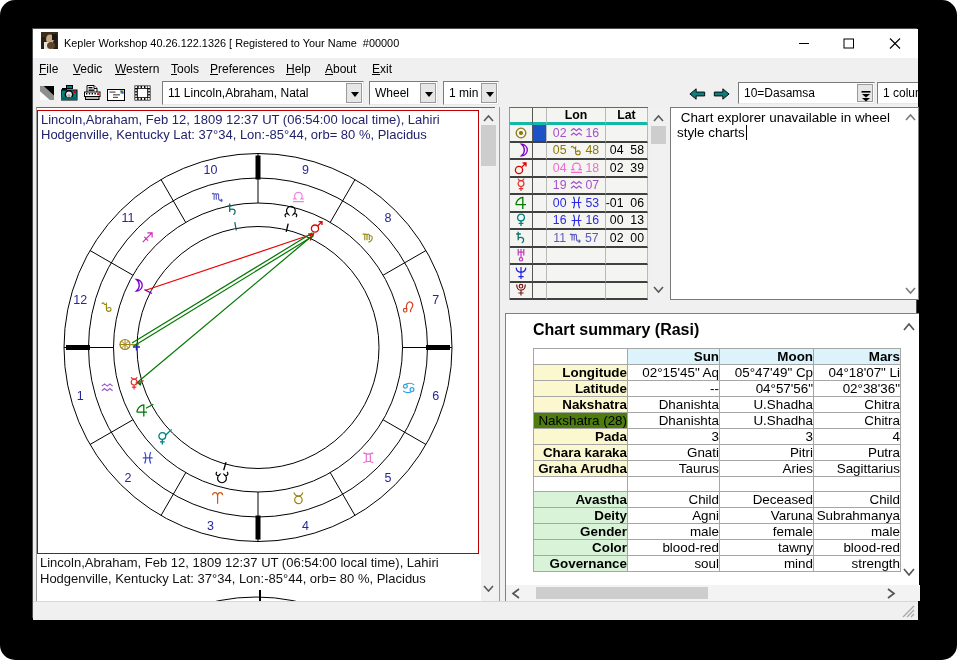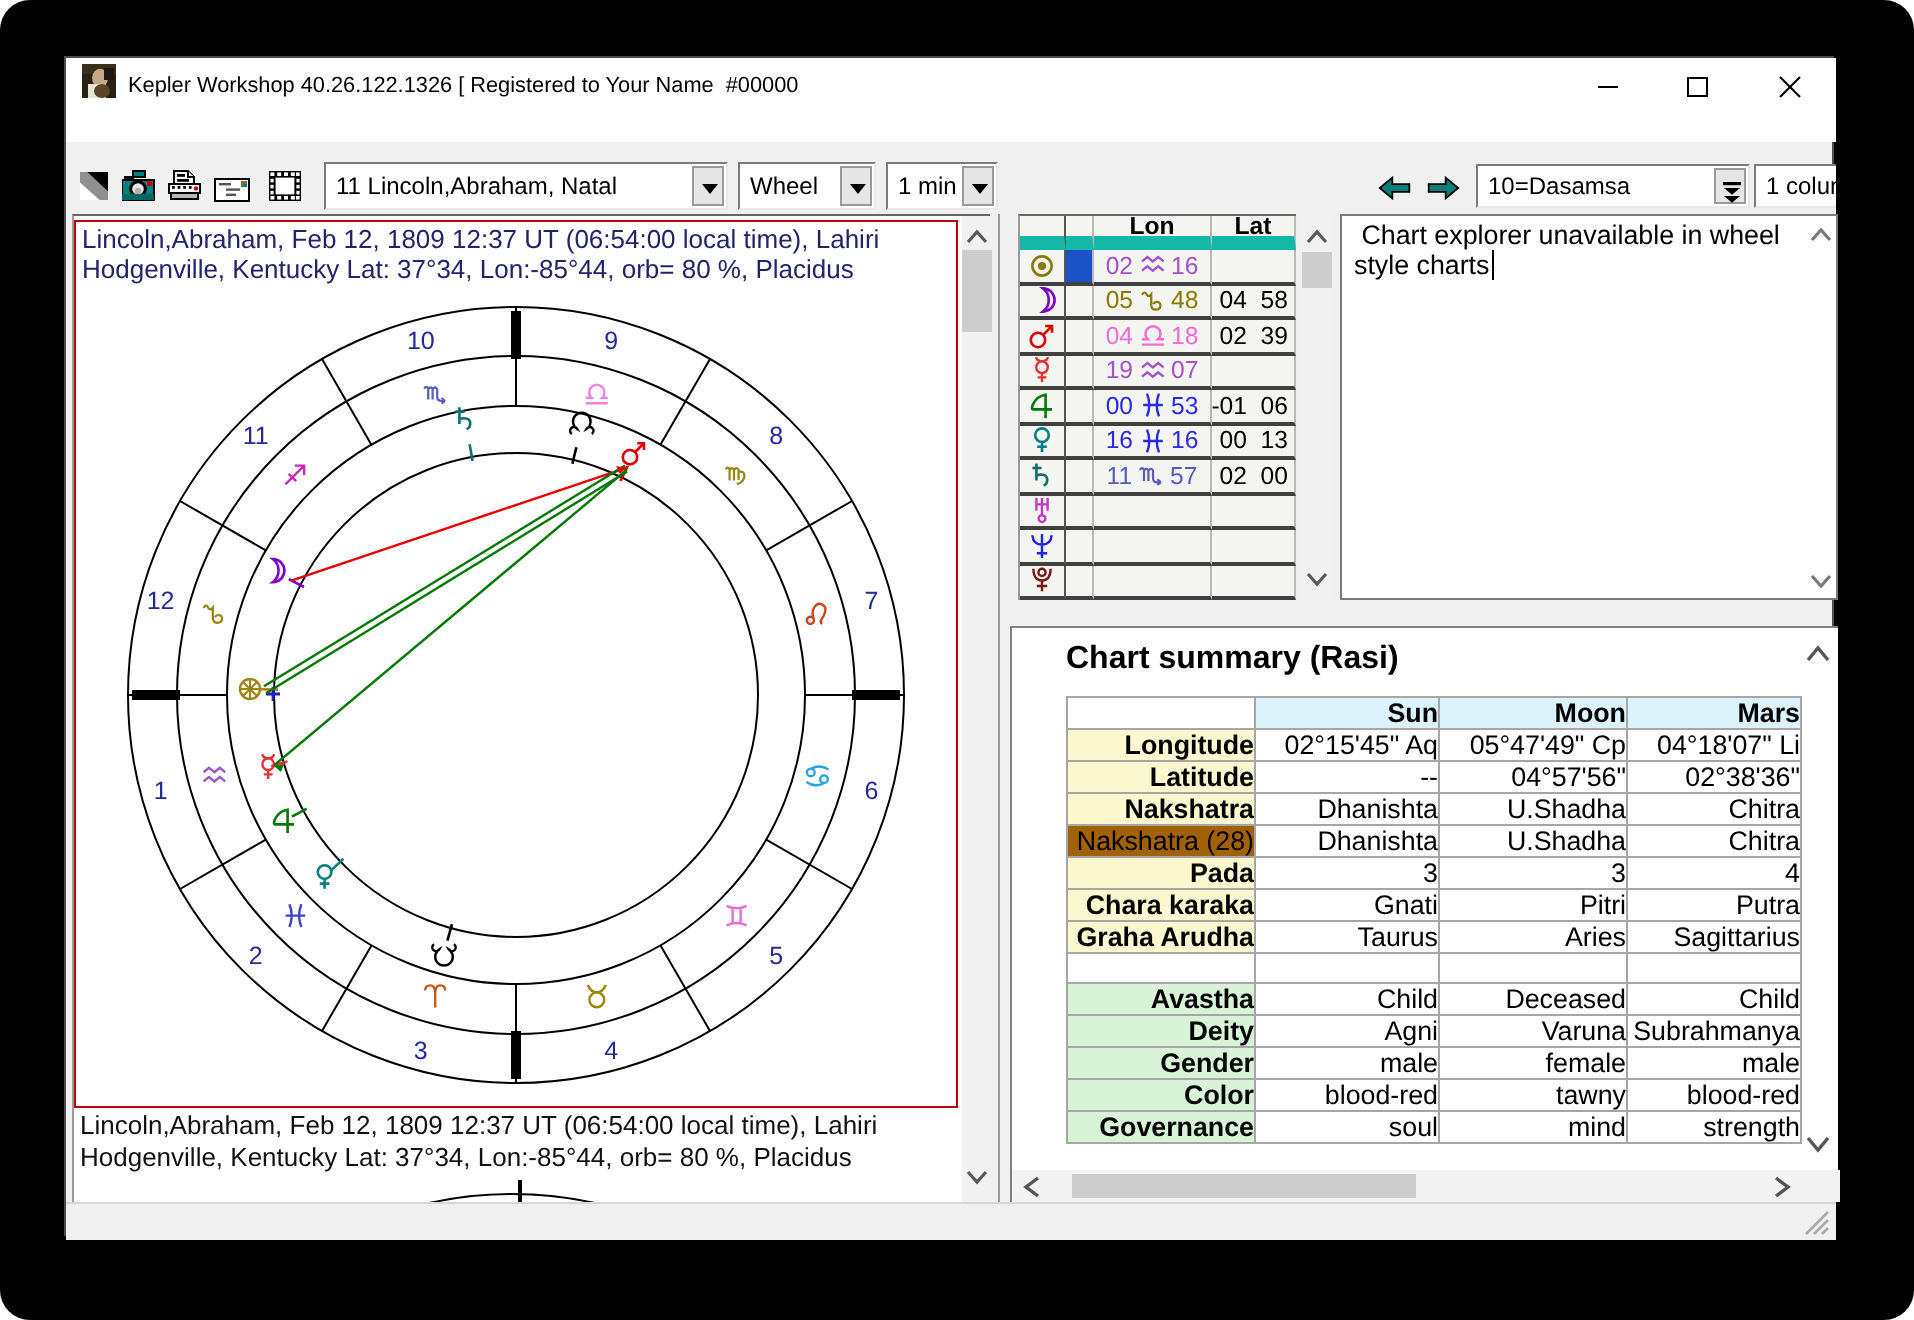--- a/index.html
+++ b/index.html
@@ -22,21 +22,21 @@
 .dd svg{position:absolute;left:2px;top:4px;}
 
 #lpanel{position:absolute;left:3px;top:78px;width:459px;height:495px;background:#fff;border-top:1px solid #666;border-left:1px solid #9a9a9a;}
 .sbv{position:absolute;width:15px;background:#f1f1f1;}
 .thumb{position:absolute;background:#cdcdcd;}
 .chev{position:absolute;left:2px;}
 
 .prow{display:flex;height:17.5px;}
 .prow>div{border-right:1px solid #b9b9b9;border-bottom:2px solid #404040;height:100%;}
 .phead{height:17px;}
-.phead>div{border-bottom:7px solid #14b8a6;}
+.phead>div{border-bottom:3px solid #14b8a6;}
 .c1{width:23px;border-right:1px solid #555 !important;display:flex;align-items:center;justify-content:center;}
 .c2{width:14px;}
 .c3{width:59px;display:flex;align-items:center;justify-content:center;}
 .c4{width:42px;display:flex;align-items:center;justify-content:flex-end;padding-right:3px;color:#000;}
 .b{font-weight:bold;}
 .phead .c4{justify-content:center;padding-right:0;}
 .sel{background:#1c52c8;}
 .lv{gap:3px;}
 .lv svg{flex:none;}
 
@@ -155,20 +155,30 @@
     </svg>
     <span class="txt">Kepler Workshop 40.26.122.1326 [ Registered to Your Name  #00000</span>
     <svg class="abs" style="left:761px;top:6px" width="130" height="18" viewBox="0 0 130 18">
       <line x1="5" y1="8.5" x2="15" y2="8.5" stroke="#000" stroke-width="1"></line>
       <rect x="50" y="4" width="9.5" height="9" fill="none" stroke="#000" stroke-width="1"></rect>
       <line x1="96" y1="3.5" x2="106" y2="13.5" stroke="#000" stroke-width="1.1"></line>
       <line x1="106" y1="3.5" x2="96" y2="13.5" stroke="#000" stroke-width="1.1"></line>
     </svg>
   </div>
 
+  <div id="menu">
+    <span style="left:6px"><u>F</u>ile</span>
+    <span style="left:40px"><u>V</u>edic</span>
+    <span style="left:82px"><u>W</u>estern</span>
+    <span style="left:138px"><u>T</u>ools</span>
+    <span style="left:177px"><u>P</u>references</span>
+    <span style="left:253px"><u>H</u>elp</span>
+    <span style="left:292px"><u>A</u>bout</span>
+    <span style="left:339px"><u>E</u>xit</span>
+  </div>
 
   <div id="tbar">
     <svg class="abs" style="left:7px;top:4px" width="14" height="14" viewBox="0 0 14 14">
       <rect x="0" y="0" width="14" height="14" fill="#fff"></rect>
       <path d="M3.6,0 L14,9.8 L14,14 L9.8,14 L0,5.2 L0,0 Z" fill="#8f8f8f"></path>
       <path d="M3.6,0 L14,0 L14,9.8 Z" fill="#000"></path>
     </svg>
     <svg class="abs" style="left:28px;top:3px" width="17" height="16" viewBox="0 0 17 16">
       <rect x="1" y="3" width="5" height="3" fill="#000"></rect>
       <rect x="5" y="0" width="7" height="4" fill="#000"></rect>
@@ -553,21 +563,21 @@
               <td>04°57'56"</td>
               <td>02°38'36"</td>
             </tr>
         <tr>
               <td class="lb">Nakshatra</td>
               <td>Dhanishta</td>
               <td>U.Shadha</td>
               <td>Chitra</td>
             </tr>
         <tr>
-              <td class="lb" style="background:#a16207;font-weight:normal">Nakshatra (28)</td>
+              <td class="lb" style="background:#4d7c0f;font-weight:normal">Nakshatra (28)</td>
               <td>Dhanishta</td>
               <td>U.Shadha</td>
               <td>Chitra</td>
             </tr>
         <tr>
               <td class="lb">Pada</td>
               <td>3</td>
               <td>3</td>
               <td>4</td>
             </tr>

